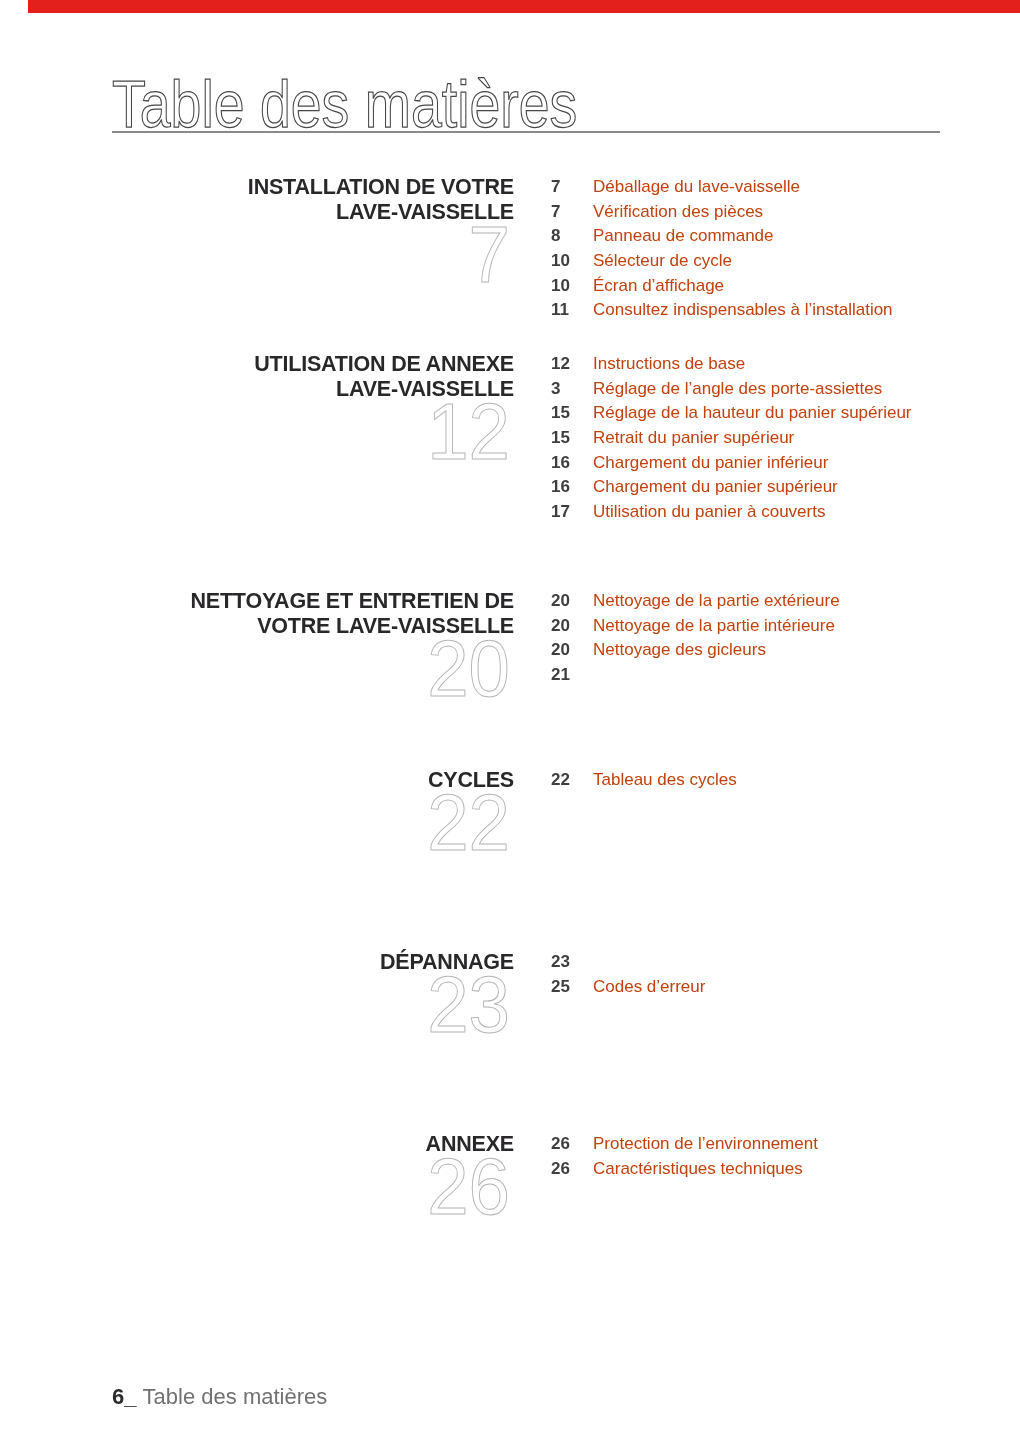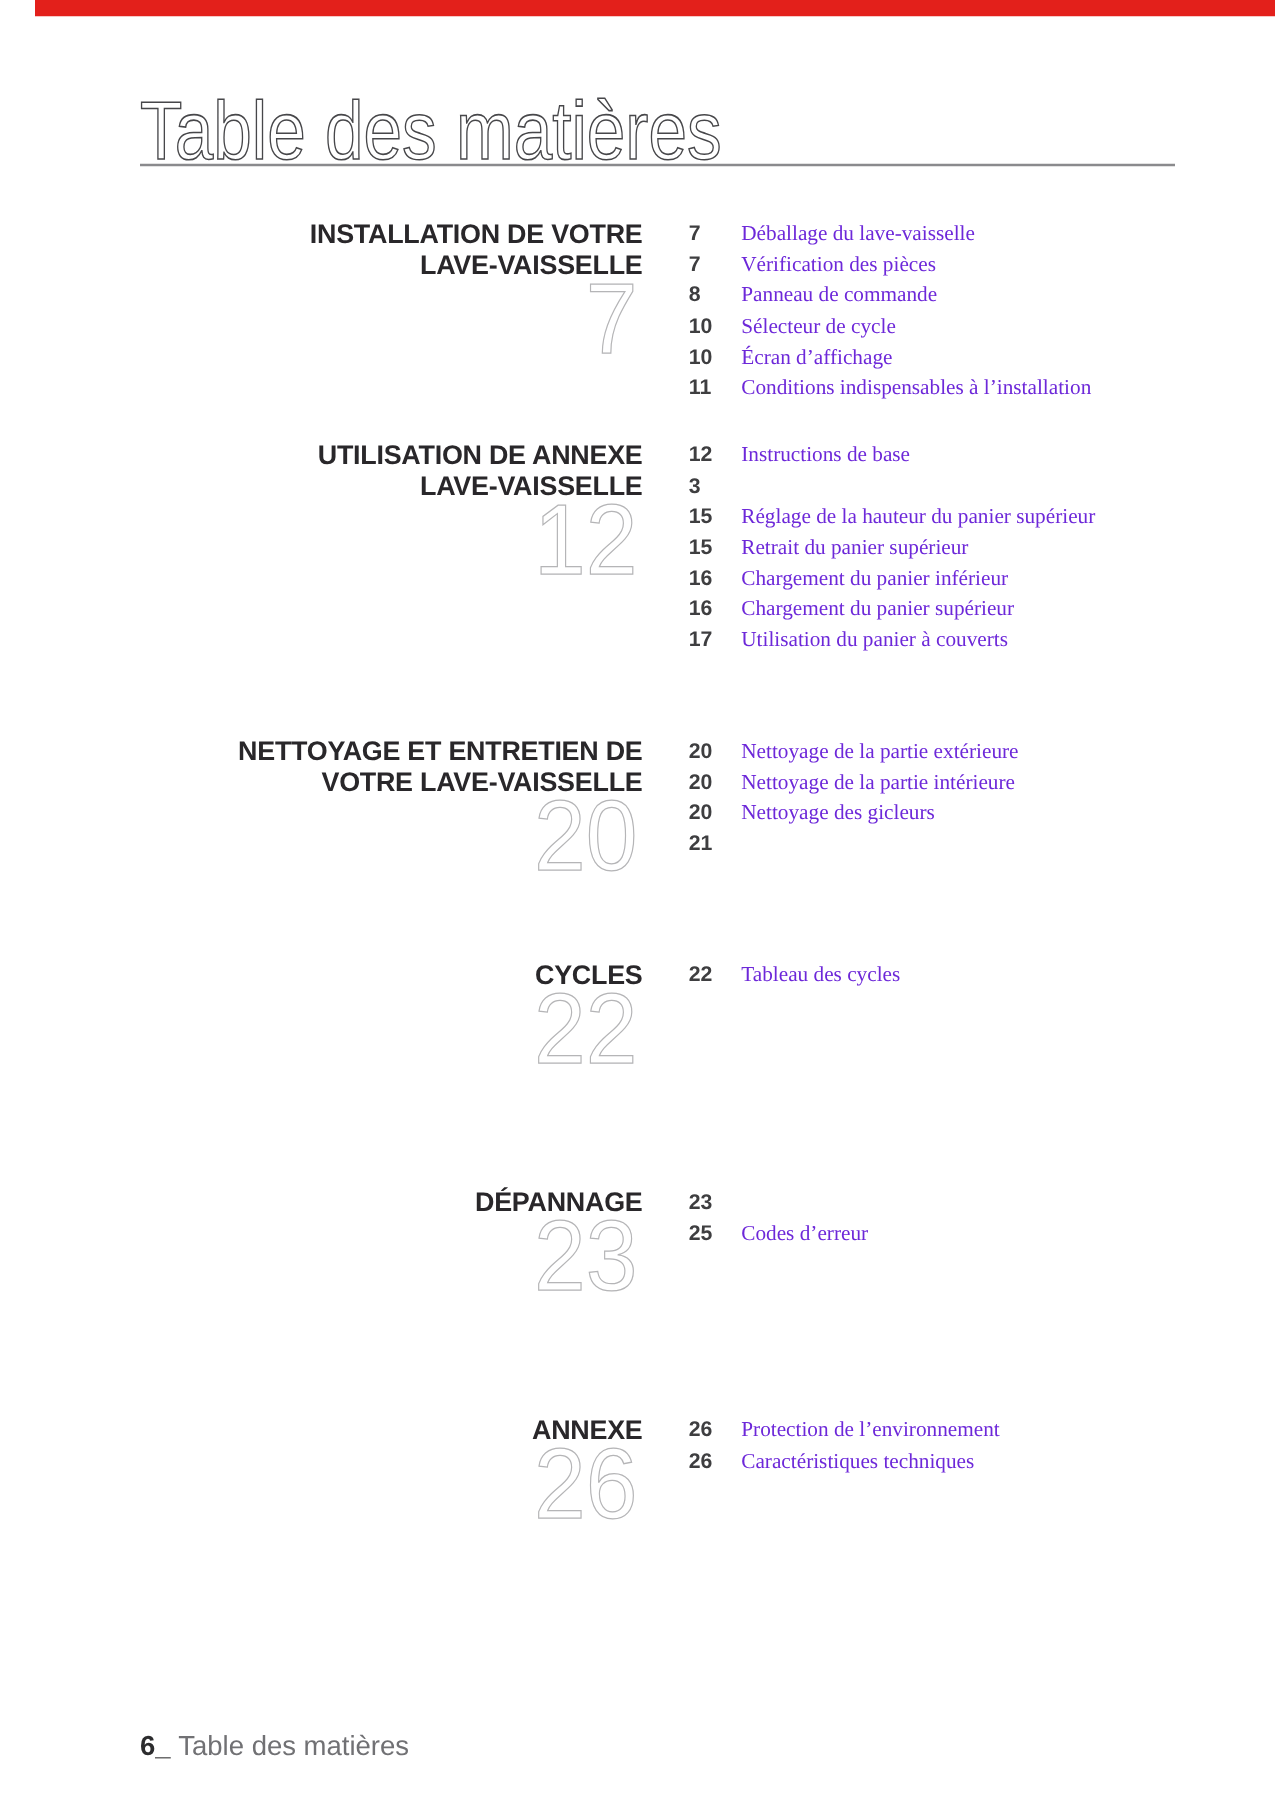--- a/index.html
+++ b/index.html
@@ -27,21 +27,21 @@
     position:absolute;left:0;width:482px;text-align:right;
     font-size:80px;line-height:72px;font-weight:400;
     color:#cccccd;transform:scaleX(0.93);transform-origin:100% 0;
   }
   @supports (-webkit-text-stroke:1px #000){
     .sec-bignum{color:transparent;-webkit-text-stroke:1px #b5b5b7;}
   }
   .sec-items{position:absolute;left:523px;top:0;margin:0;padding:0;list-style:none;width:400px;}
   .toc-item{display:flex;align-items:flex-start;font-size:17px;line-height:24.65px;}
   .item-page{flex:0 0 42px;width:42px;font-weight:bold;color:#3e3e40;}
-  .item-label{color:#6d28d9;max-width:352px;font-family:Liberation Serif, serif;}
+  .item-label{color:#c2410c;max-width:352px;}
   .page-footer{position:absolute;left:84px;top:1386px;font-size:22px;line-height:22px;white-space:nowrap;}
   .footer-num{font-weight:bold;color:#2c2c2e;}
   .footer-sep{font-weight:bold;color:#2c2c2e;}
   .footer-label{color:#717174;}
 </style>
 </head>
 <body>
 
 <div class="page">
   <div class="top-bar" style="background: rgb(227, 32, 27);"></div>
@@ -70,37 +70,38 @@
           <li class="toc-item">
             <span class="item-page">10</span>
             <span class="item-label">Sélecteur de cycle</span>
           </li>
           <li class="toc-item">
             <span class="item-page">10</span>
             <span class="item-label">Écran d’affichage</span>
           </li>
           <li class="toc-item">
             <span class="item-page">11</span>
-            <span class="item-label">Conditions indispensables à l’installation</span>
+            <span class="item-label">Consultez indispensables à l’installation</span>
           </li>
         </ul>
       </section>
       <section class="toc-section" style="top: 352px;">
         <div class="sec-heading">
           <div>UTILISATION DE ANNEXE</div>
           <div>LAVE-VAISSELLE</div>
         </div>
         <div class="sec-bignum" style="top: 44px;">12</div>
         <ul class="sec-items">
           <li class="toc-item">
             <span class="item-page">12</span>
             <span class="item-label">Instructions de base</span>
           </li>
           <li class="toc-item">
             <span class="item-page">3</span>
+            <span class="item-label">Réglage de l’angle des porte-assiettes</span>
           </li>
           <li class="toc-item">
             <span class="item-page">15</span>
             <span class="item-label">Réglage de la hauteur du panier supérieur</span>
           </li>
           <li class="toc-item">
             <span class="item-page">15</span>
             <span class="item-label">Retrait du panier supérieur</span>
           </li>
           <li class="toc-item">

